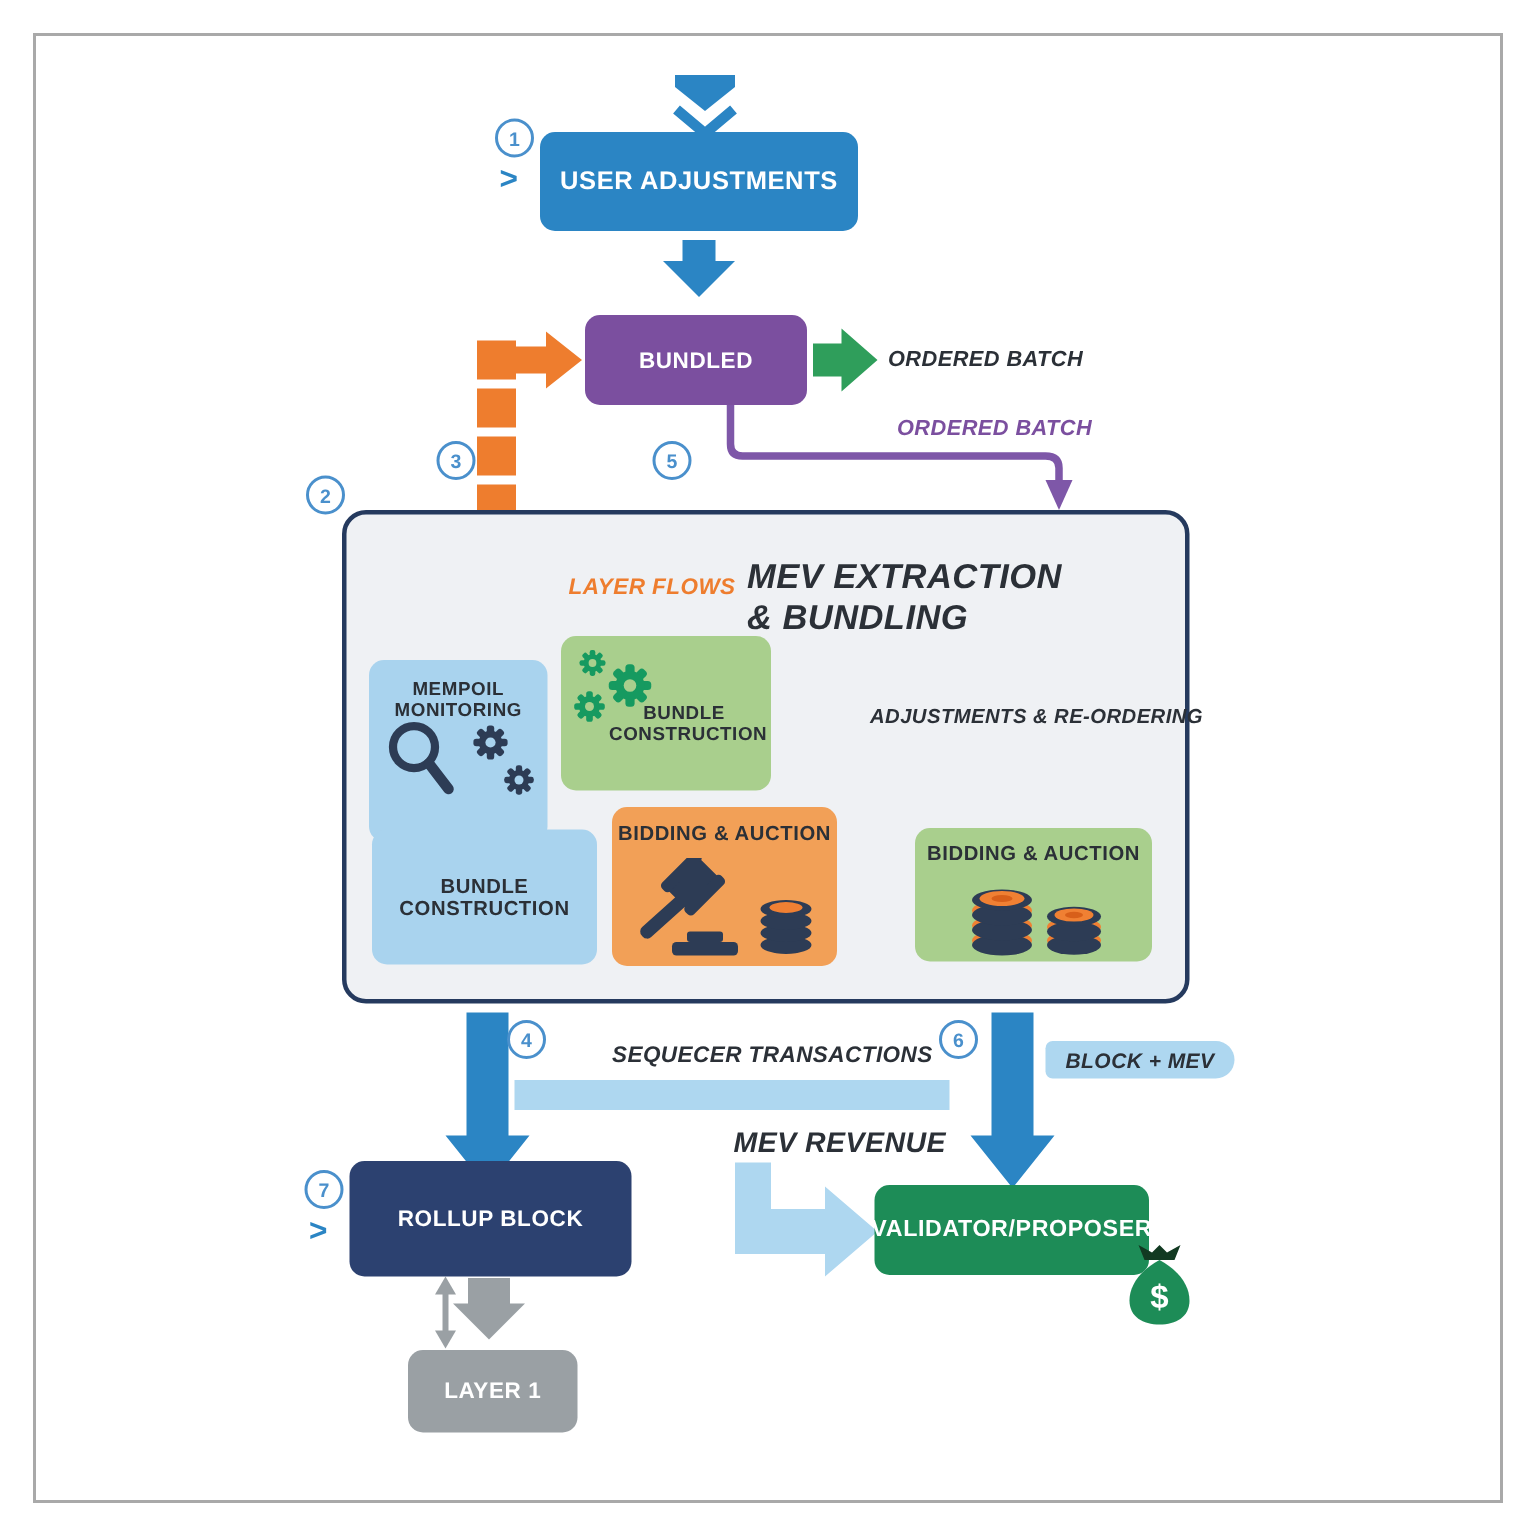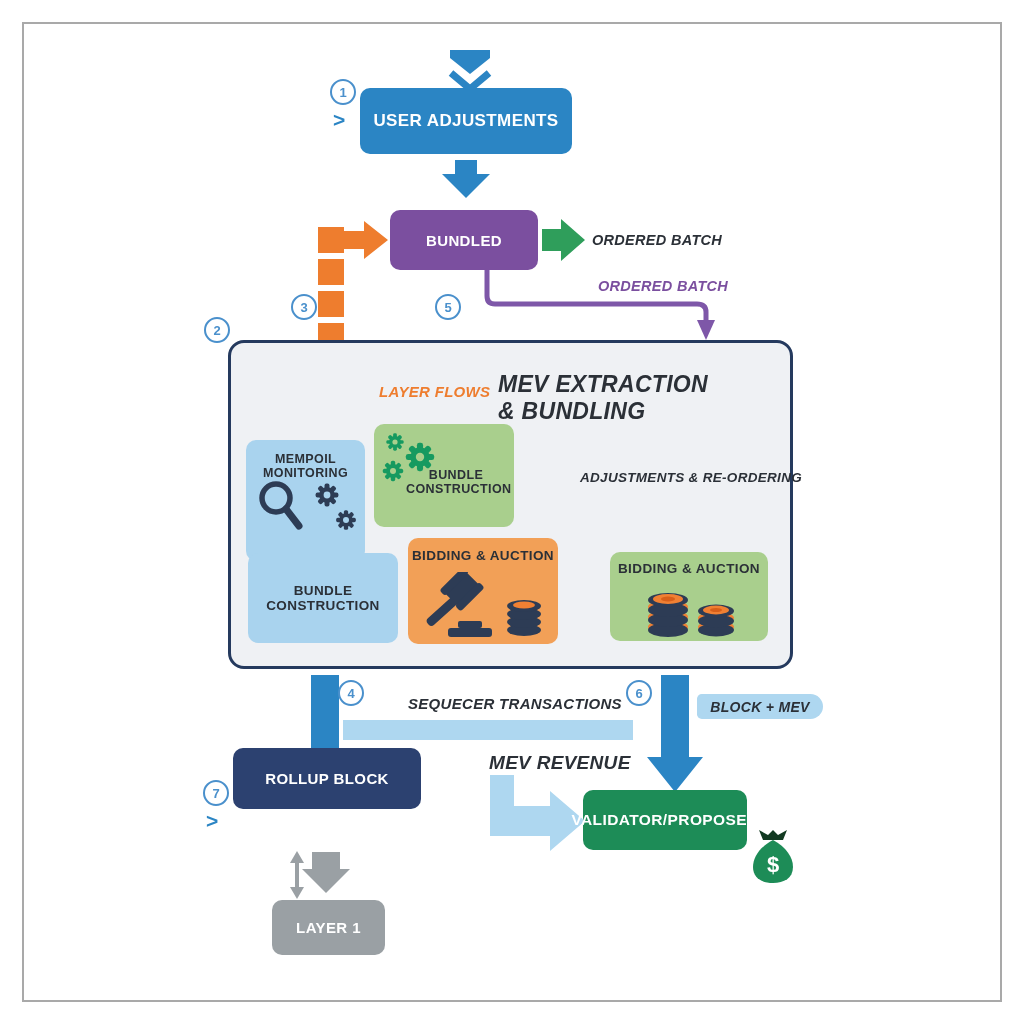--- a/index.html
+++ b/index.html
@@ -111,23 +111,23 @@
   <div class="node" style="left:408px;top:538px;width:150px;height:106px;background:var(--light-orange);
               font-size:13.5px;align-items:flex-start;padding-top:10px;box-sizing:border-box;">
     <span>BIDDING &amp; AUCTION</span>
   </div>
 
   <div class="node" style="left:610px;top:552px;width:158px;height:89px;background:var(--light-green);
               font-size:13.5px;align-items:flex-start;padding-top:9px;box-sizing:border-box;">
     <span>BIDDING &amp; AUCTION</span>
   </div>
 
-  <div class="node white" style="left:233px;top:748px;width:188px;height:61px;background:var(--navy);font-size:15px;">ROLLUP BLOCK</div>
-
-  <div class="node white" style="left:583px;top:790px;width:164px;height:60px;background:var(--deep-green);font-size:15.5px;">VALIDATOR/PROPOSER</div>
+  <div class="node white" style="left:233px;top:774px;width:188px;height:77px;background:var(--navy);font-size:15px;">ROLLUP BLOCK</div>
+
+  <div class="node white" style="left:583px;top:790px;width:183px;height:60px;background:var(--deep-green);font-size:15.5px;">VALIDATOR/PROPOSER</div>
 
   <div class="node white" style="left:272px;top:900px;width:113px;height:55px;background:var(--gray);font-size:15px;">LAYER 1</div>
 
   <div class="band" style="left:343px;top:720px;width:290px;height:20px;"></div>
   <div class="band" style="left:697px;top:694px;width:126px;height:25px;border-radius:5px 13px 13px 5px;
               display:flex;align-items:center;justify-content:center;">
     <span class="lbl" style="position:static;font-size:14px;color:var(--text-dark);">BLOCK + MEV</span>
   </div>
 
   <div class="lbl" style="left:498px;top:371px;width:220px;text-align:left;font-size:23px;font-weight:800;line-height:1.18;">MEV EXTRACTION

